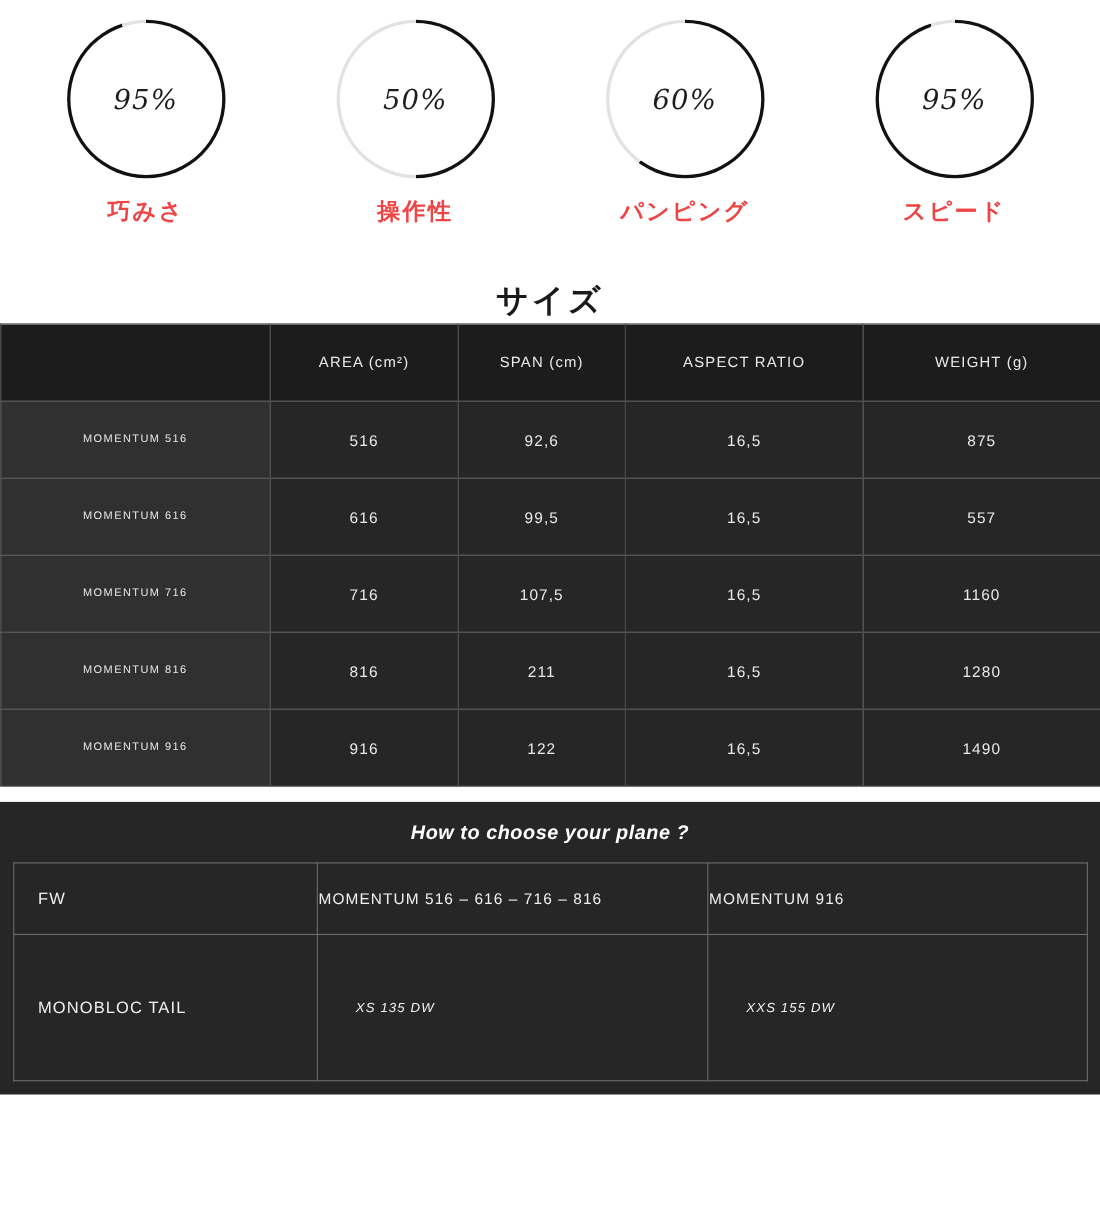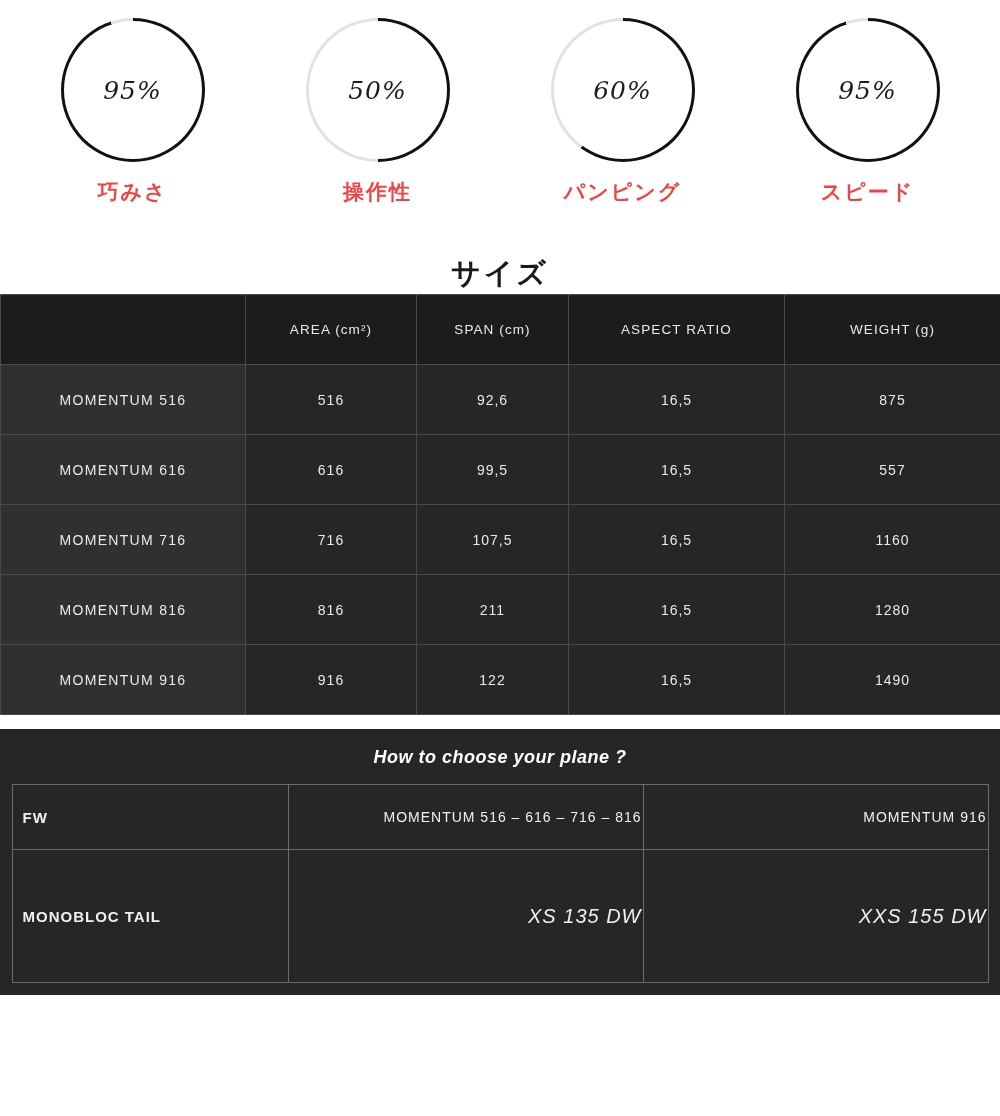--- a/index.html
+++ b/index.html
@@ -101,21 +101,21 @@
   .size-table thead th {
     background: #1c1c1c;
     font-size: 13.5px;
     letter-spacing: 1.1px;
   }
   .size-table tbody td {
     background: #262626;
   }
   .size-table tbody td.name {
     background: #303030;
-    font-size: 14px;
+    font-size: 10px;
     letter-spacing: 1.3px;
   }
   .size-table col.c0 { width: 245px; }
   .size-table col.c1 { width: 171px; }
   .size-table col.c2 { width: 152px; }
   .size-table col.c3 { width: 216px; }
   .size-table col.c4 { width: 216px; }
 
   
   .choose {
@@ -137,38 +137,38 @@
     width: 976px;
     margin: 0 auto;
     border-collapse: collapse;
     table-layout: fixed;
   }
   .choose-table td {
     border: 1px solid #6b6b6b;
     color: #f0f0f0;
     font-size: 14px;
     letter-spacing: 1px;
-    text-align: right;
+    text-align: left;
     vertical-align: middle;
   }
   .choose-table col.k { width: 276px; }
   .choose-table col.a { width: 355px; }
   .choose-table col.b { width: 345px; }
   .choose-table td.rowkey {
     text-align: left;
-    padding-left: 10px;
-    font-weight: 700;
+    padding-left: 22px;
+    font-weight: 400;
     font-size: 15px;
     letter-spacing: 1px;
   }
   .choose-table tr.r1 td { height: 62px; }
   .choose-table tr.r2 td { height: 130px; }
   .choose-table td.ital {
     font-style: italic;
-    font-size: 20px;
+    font-size: 12px;
     padding-left: 35px;
   }
 </style>
 </head>
 <body>
 
 <div>
 
   <div class="gauges">
 

